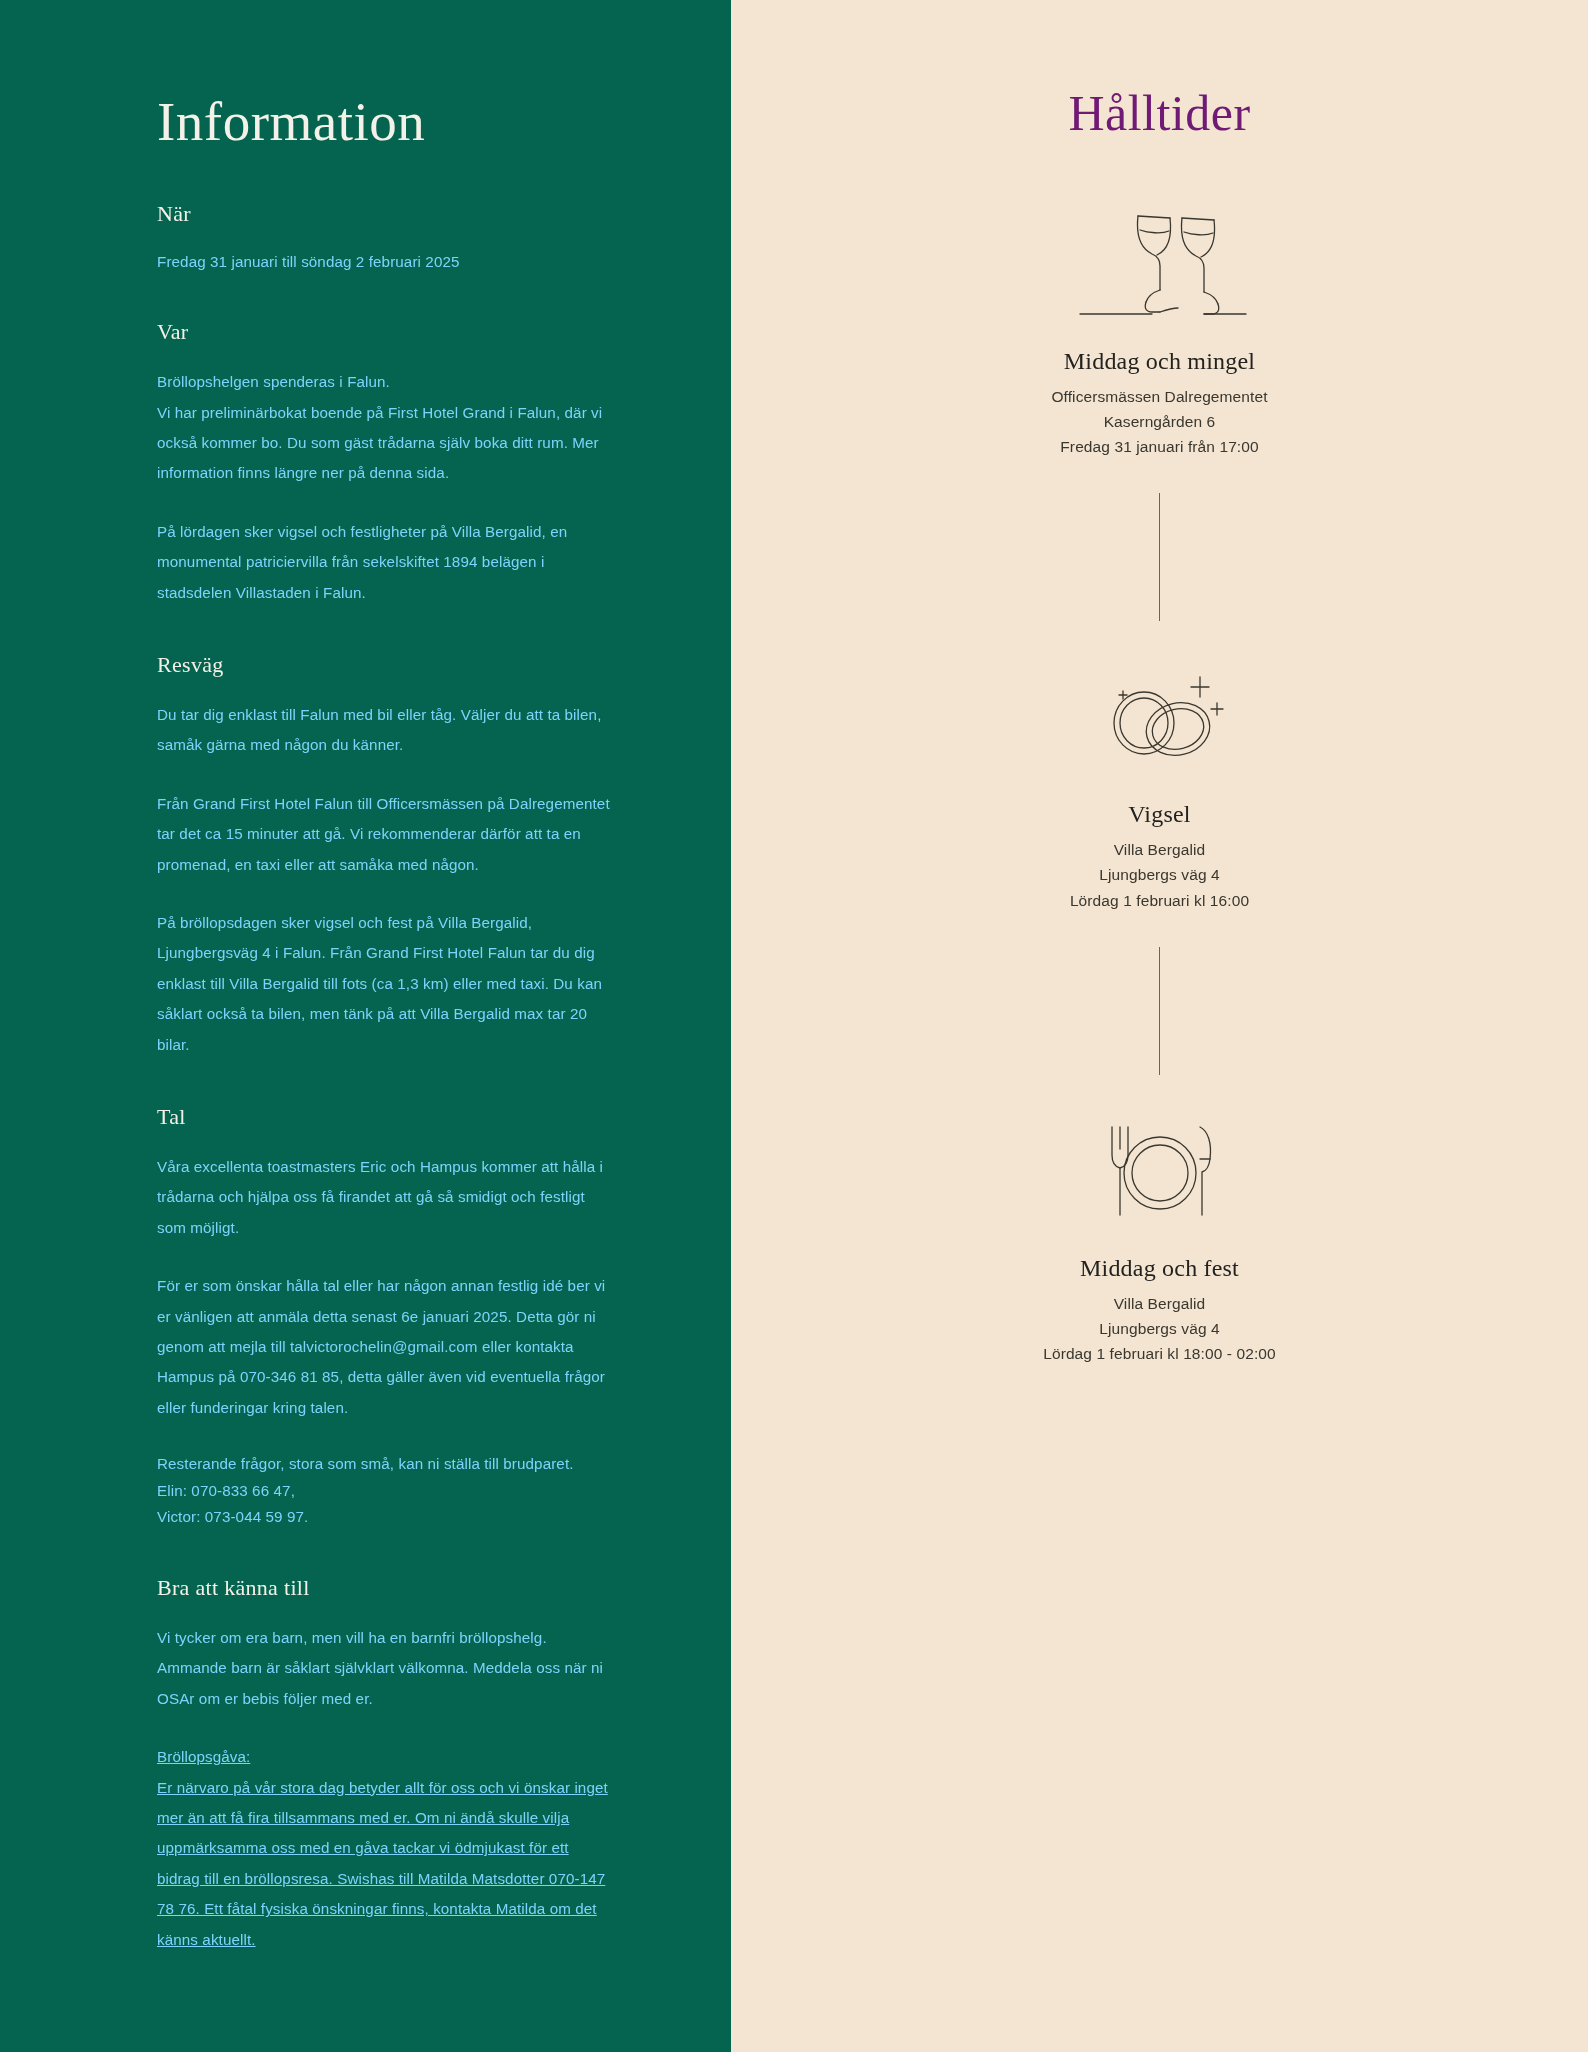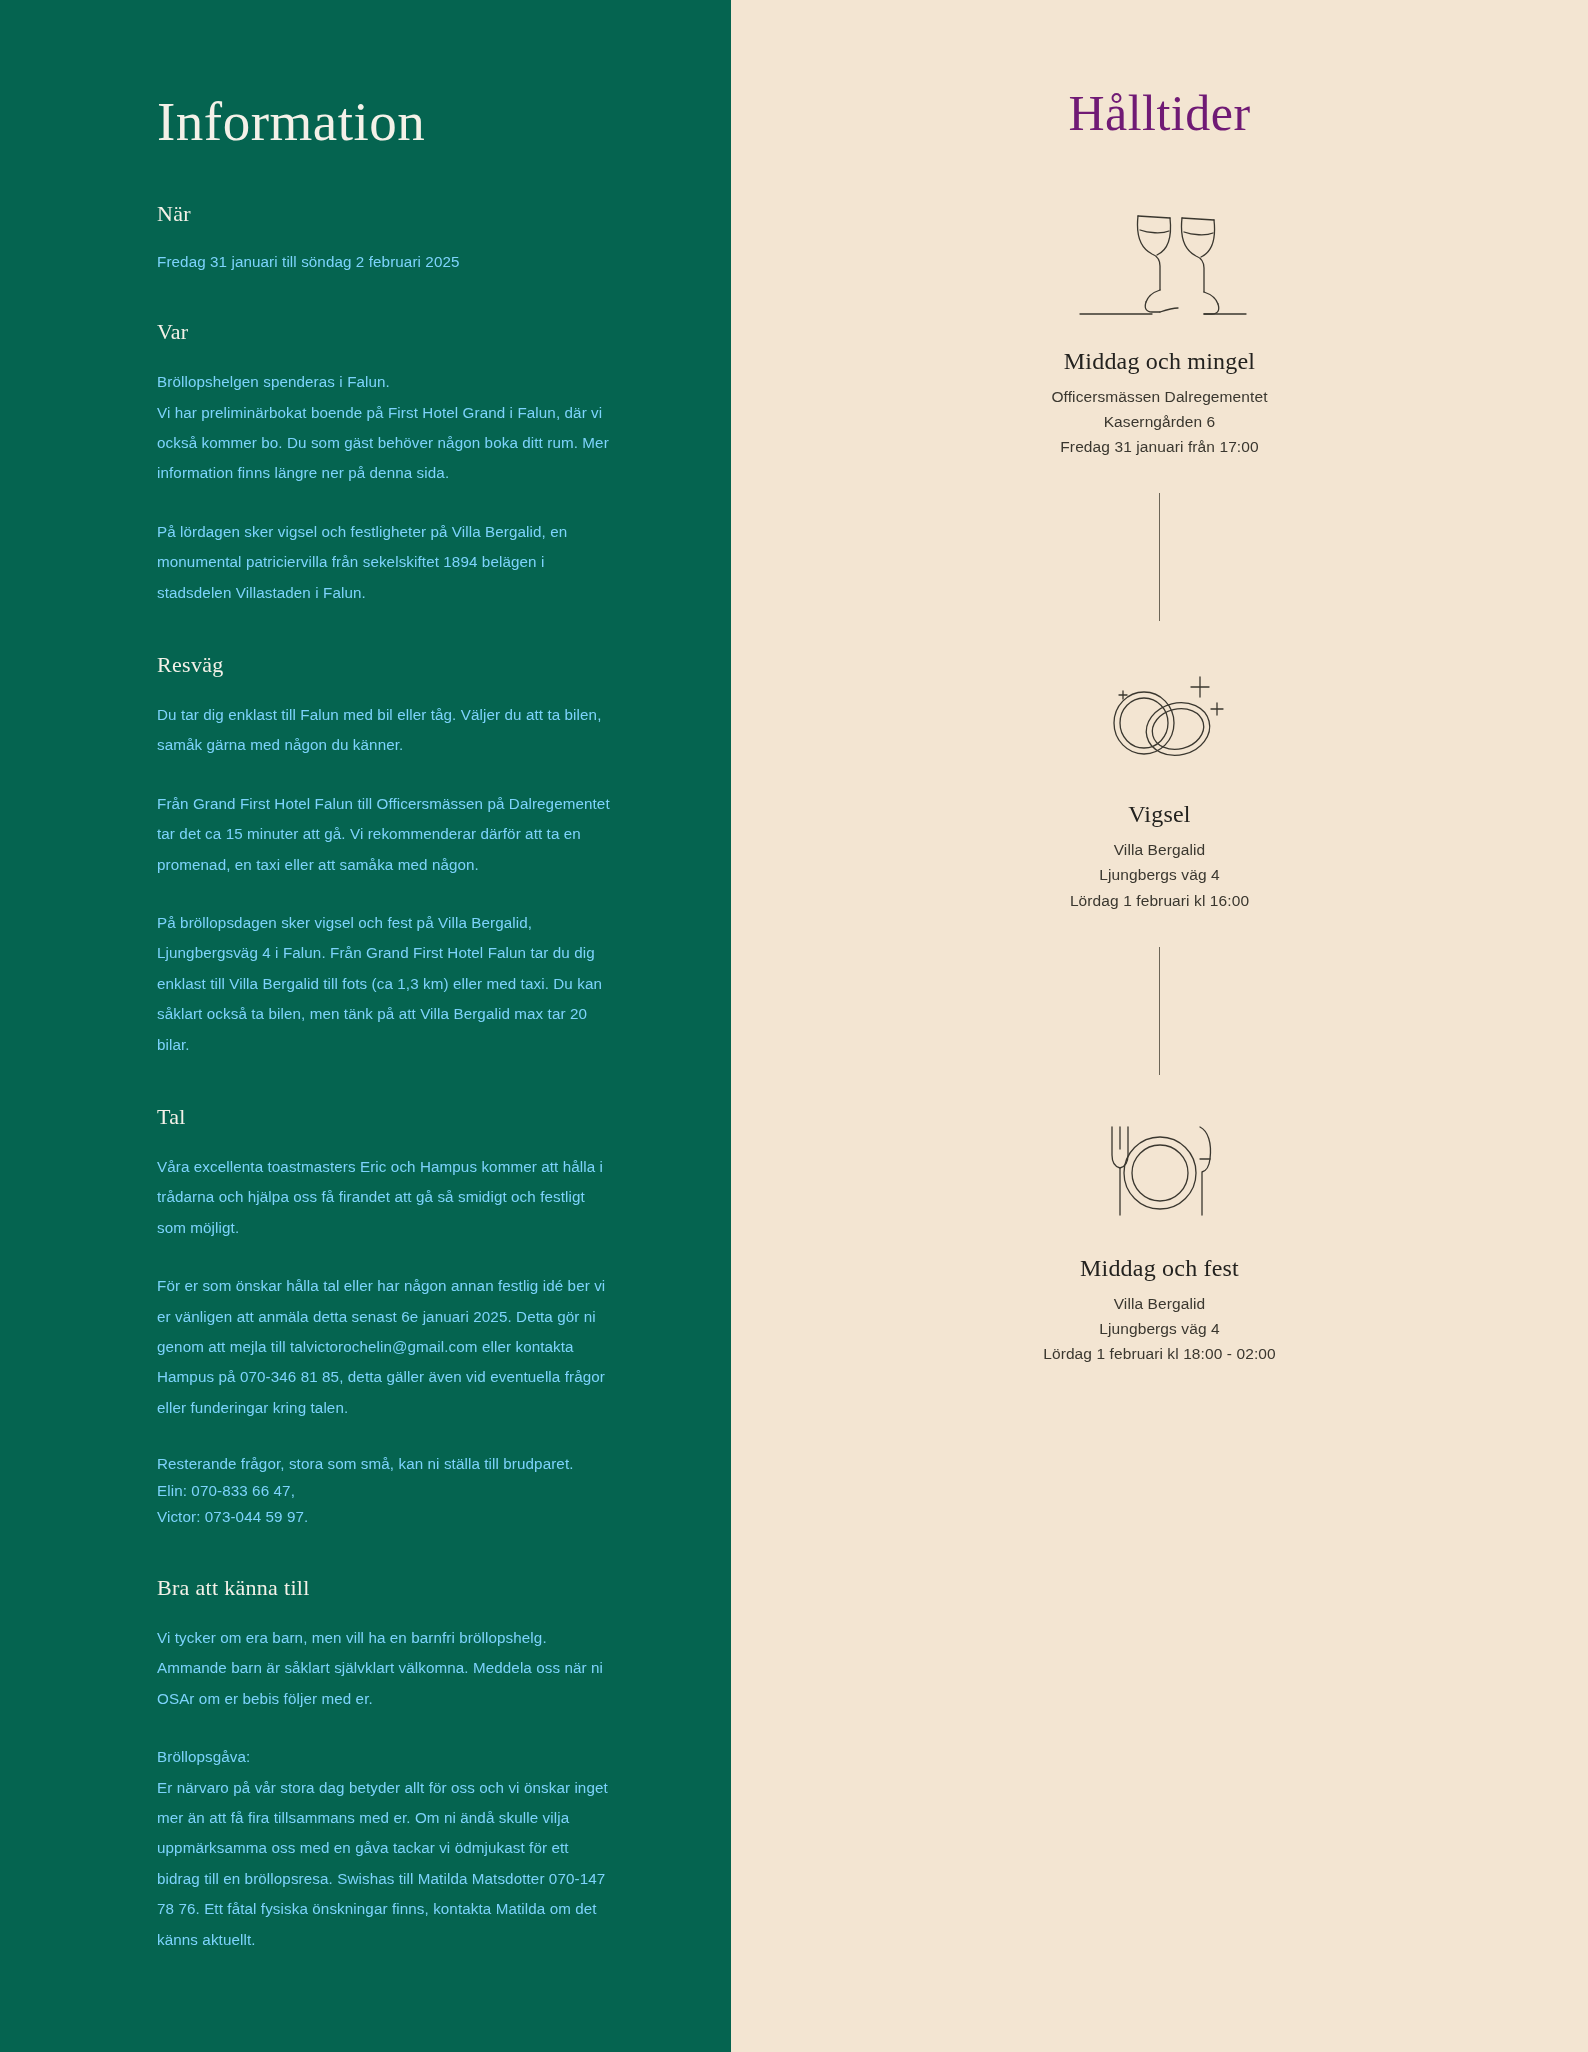--- a/index.html
+++ b/index.html
@@ -110,21 +110,21 @@
 
     <div class="section">
       <h2 class="section-heading">När</h2>
       <p class="body-text para tight">Fredag 31 januari till söndag 2 februari 2025</p>
     </div>
     <div class="section-gap"></div>
 
     <div class="section">
       <h2 class="section-heading">Var</h2>
       <p class="body-text para" style="white-space: pre-line;">Bröllopshelgen spenderas i Falun.
-Vi har preliminärbokat boende på First Hotel Grand i Falun, där vi också kommer bo. Du som gäst behöver någon boka ditt rum. Mer information finns längre ner på denna sida.</p>
+Vi har preliminärbokat boende på First Hotel Grand i Falun, där vi också kommer bo. Du som gäst trådarna själv boka ditt rum. Mer information finns längre ner på denna sida.</p>
       <p class="body-text para">På lördagen sker vigsel och festligheter på Villa Bergalid, en monumental patriciervilla från sekelskiftet 1894 belägen i stadsdelen Villastaden i Falun.</p>
     </div>
     <div class="section-gap"></div>
 
     <div class="section">
       <h2 class="section-heading">Resväg</h2>
       <p class="body-text para">Du tar dig enklast till Falun med bil eller tåg. Väljer du att ta bilen, samåk gärna med någon du känner.</p>
       <p class="body-text para">Från Grand First Hotel Falun till Officersmässen på Dalregementet tar det ca 15 minuter att gå. Vi rekommenderar därför att ta en promenad,  en taxi eller att samåka med någon.</p>
       <p class="body-text para">På bröllopsdagen sker vigsel och fest på Villa Bergalid, Ljungbergsväg 4 i Falun. Från Grand First Hotel Falun tar du dig enklast till Villa Bergalid till fots (ca 1,3 km) eller med taxi. Du kan såklart också ta bilen, men tänk på att Villa Bergalid max tar 20 bilar.</p>
     </div>
@@ -136,21 +136,21 @@
       <p class="body-text para">För er som önskar hålla tal eller har någon annan festlig idé ber vi er vänligen att anmäla detta senast 6e januari 2025. Detta gör ni genom att mejla till talvictorochelin@gmail.com eller kontakta Hampus på 070-346 81 85, detta gäller även vid eventuella frågor eller funderingar kring talen.</p>
       <p class="body-text para tight" style="white-space: pre-line;">Resterande frågor, stora som små, kan ni ställa till brudparet.
 Elin: 070-833 66 47,
 Victor: 073-044 59 97.</p>
     </div>
     <div class="section-gap"></div>
 
     <div class="section">
       <h2 class="section-heading">Bra att känna till</h2>
       <p class="body-text para">Vi tycker om era barn, men vill ha en barnfri bröllopshelg. Ammande barn är såklart självklart välkomna. Meddela oss när ni OSAr om er bebis följer med er.</p>
-      <p class="body-text para" style="white-space: pre-line;">Bröllopsgåva:
+      <p class="body-text para" style="white-space: pre-line; text-decoration: underline;">Bröllopsgåva:
 Er närvaro på vår stora dag betyder allt för oss och vi önskar inget mer än att få fira tillsammans med er. Om ni ändå skulle vilja uppmärksamma oss med en gåva tackar vi ödmjukast för ett bidrag till en bröllopsresa. Swishas till Matilda Matsdotter 070-147 78 76. Ett fåtal fysiska önskningar finns, kontakta Matilda om det känns aktuellt.</p>
 
     </div>
   </div>
 
 </div>
 
 <div class="right-panel">
   <h1 class="right-title">Hålltider</h1>
 

